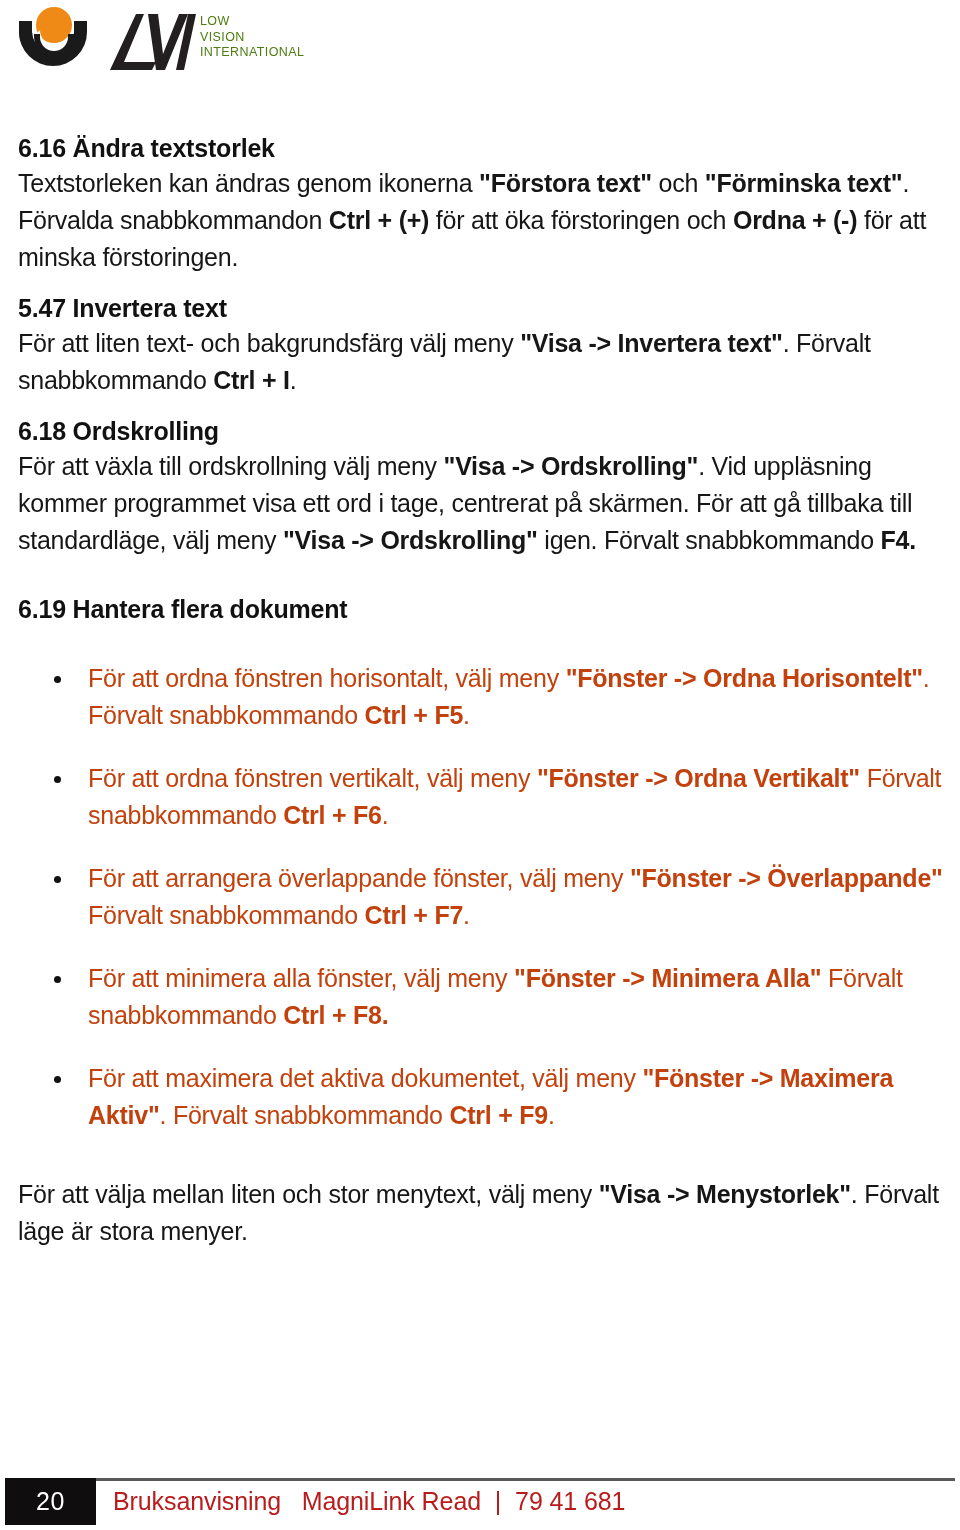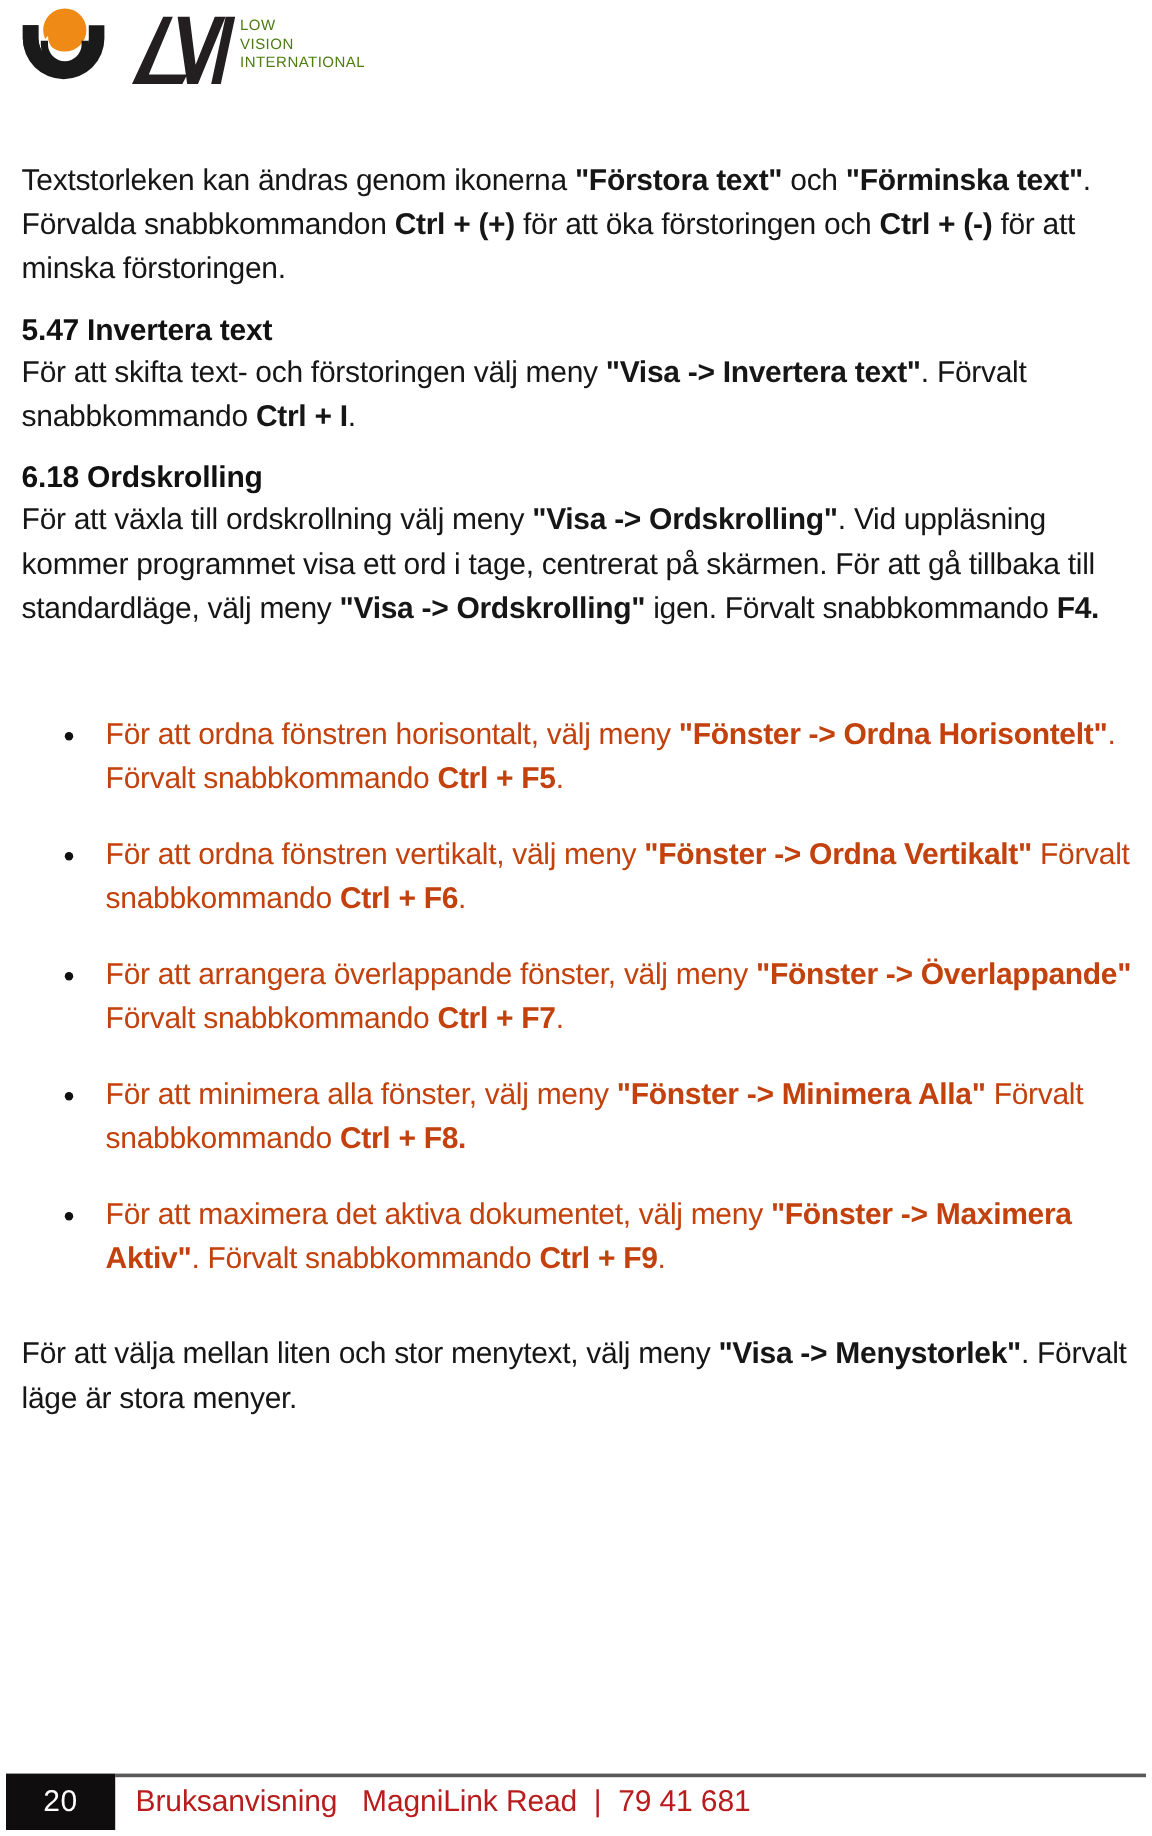--- a/index.html
+++ b/index.html
@@ -178,34 +178,36 @@
 
   <div class="logo-tagline">
     <div>LOW</div>
     <div>VISION</div>
     <div>INTERNATIONAL</div>
   </div>
 </div>
 
 <div class="content">
 
-  <p class="body-line"><span>Textstorleken kan ändras genom ikonerna </span><b>"Förstora text"</b><span> och </span><b>"Förminska text"</b><span>. Förvalda snabbkommandon </span><b>Ctrl + (+)</b><span> för att öka förstoringen och </span><b>Ctrl + (-)</b><span> för att minska förstoringen.</span></p>
+  <h2 class="sec-head">6.16 Ändra textstorlek</h2>
+  <p class="body-line"><span>Textstorleken kan ändras genom ikonerna </span><b>"Förstora text"</b><span> och </span><b>"Förminska text"</b><span>. Förvalda snabbkommandon </span><b>Ctrl + (+)</b><span> för att öka förstoringen och </span><b>Ordna + (-)</b><span> för att minska förstoringen.</span></p>
 
   <div class="gap-sm"></div>
 
   <h2 class="sec-head">5.47 Invertera text</h2>
-  <p class="body-line"><span>För att skifta text- och förstoringen välj meny </span><b>"Visa -&gt; Invertera text"</b><span>. Förvalt snabbkommando </span><b>Ctrl + I</b><span>.</span></p>
+  <p class="body-line"><span>För att liten text- och bakgrundsfärg välj meny </span><b>"Visa -&gt; Invertera text"</b><span>. Förvalt snabbkommando </span><b>Ctrl + I</b><span>.</span></p>
 
   <div class="gap-sm"></div>
 
   <h2 class="sec-head">6.18 Ordskrolling</h2>
   <p class="body-line"><span>För att växla till ordskrollning välj meny </span><b>"Visa -&gt; Ordskrolling"</b><span>. Vid uppläsning kommer programmet visa ett ord i tage, centrerat på skärmen. För att gå tillbaka till standardläge, välj meny </span><b>"Visa -&gt; Ordskrolling"</b><span> igen. Förvalt snabbkommando </span><b>F4.</b></p>
 
   <div class="gap-md"></div>
 
+  <h2 class="sec-head">6.19 Hantera flera dokument</h2>
 
   <div class="gap-md"></div>
 
   <ul class="bullets">
     <li><span>För att ordna fönstren horisontalt, välj meny </span><b>"Fönster -&gt; Ordna Horisontelt"</b><span>. Förvalt snabbkommando </span><b>Ctrl + F5</b><span>.</span></li>
     <li><span>För att ordna fönstren vertikalt, välj meny </span><b>"Fönster -&gt; Ordna Vertikalt"</b><span> Förvalt snabbkommando </span><b>Ctrl + F6</b><span>.</span></li>
     <li><span>För att arrangera  överlappande fönster, välj meny </span><b>"Fönster -&gt; Överlappande"</b><span> Förvalt snabbkommando </span><b>Ctrl + F7</b><span>.</span></li>
     <li><span>För att minimera alla fönster, välj meny </span><b>"Fönster -&gt; Minimera Alla"</b><span> Förvalt snabbkommando </span><b>Ctrl + F8.</b></li>
     <li><span>För att maximera det aktiva dokumentet, välj meny </span><b>"Fönster -&gt; Maximera Aktiv"</b><span>. Förvalt snabbkommando </span><b>Ctrl + F9</b><span>.</span></li>
   </ul>

